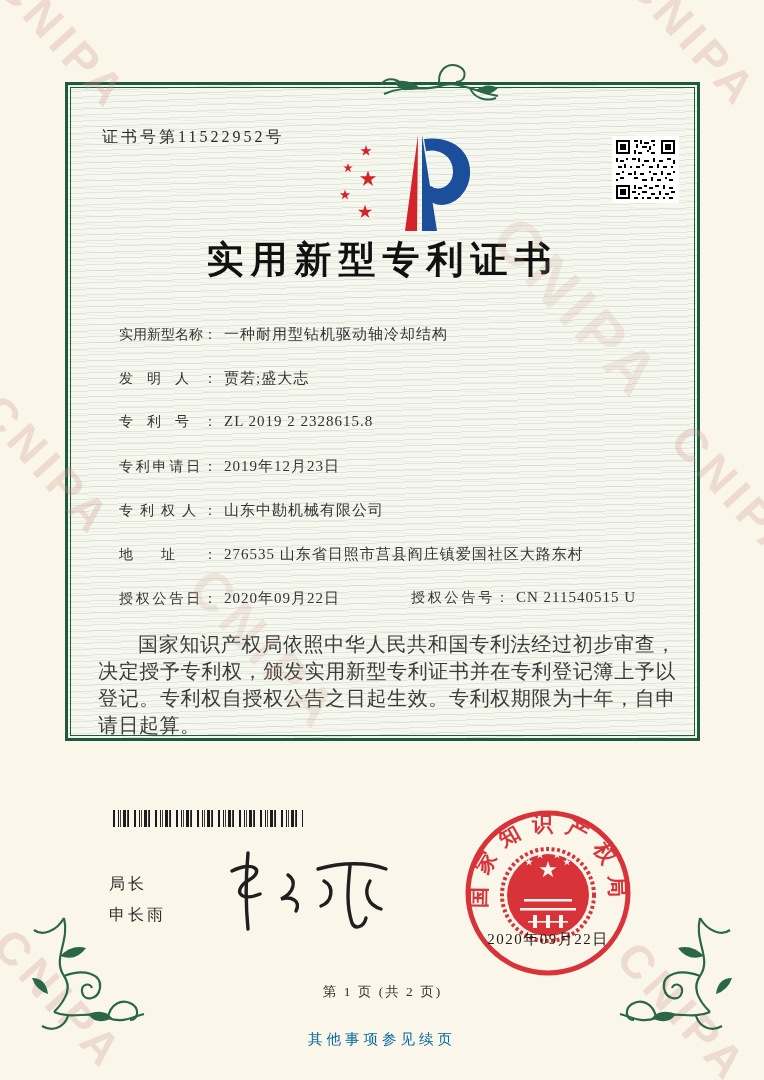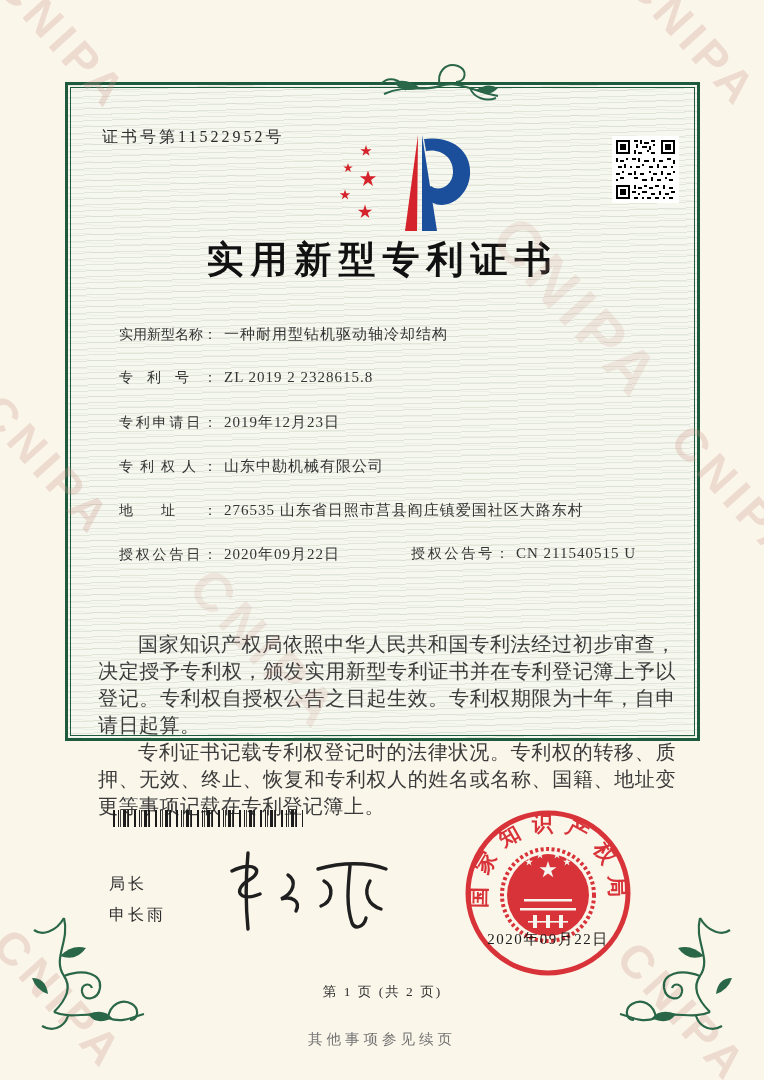--- a/index.html
+++ b/index.html
@@ -91,21 +91,21 @@
     text-align:center; font-size:15px; letter-spacing:1.5px; color:#1c1c1c;
   }
 
   .page-no {
     position:absolute; left:0; top:898px; width:100%;
     text-align:center; font-size:13.5px; letter-spacing:2px; color:#333;
   }
 
   .continuation {
     position:absolute; left:0; top:1030px; width:100%;
-    text-align:center; font-size:14.5px; letter-spacing:4px; color:#737373;
+    text-align:center; font-size:14.5px; letter-spacing:4px; color:#0369a1;
     z-index:2;
   }
 
   .flourish { position:absolute; z-index:4; pointer-events:none; }
   .fl-top { left:378px; top:56px; width:122px; height:52px; }
   .fl-bl  { left:28px;  top:916px; width:118px; height:122px; }
   .fl-br  { left:618px; top:916px; width:118px; height:122px; transform:scaleX(-1); }
 </style>
 </head>
 <body>
@@ -155,20 +155,23 @@
       </svg>
     </div>
 
     <div class="title">实用新型专利证书</div>
 
     <div class="fields">
       <div class="frow">
         <span class="flabel">实用新型名称：</span><span class="fvalue">一种耐用型钻机驱动轴冷却结构</span>
       </div>
       <div class="frow">
+        <span class="flabel">发明人：</span><span class="fvalue">贾若;盛大志</span>
+      </div>
+      <div class="frow">
         <span class="flabel">专利号：</span><span class="fvalue">ZL 2019 2 2328615.8</span>
       </div>
       <div class="frow">
         <span class="flabel">专利申请日：</span><span class="fvalue">2019年12月23日</span>
       </div>
       <div class="frow">
         <span class="flabel">专利权人：</span><span class="fvalue">山东中勘机械有限公司</span>
       </div>
       <div class="frow">
         <span class="flabel">地址：</span><span class="fvalue">276535 山东省日照市莒县阎庄镇爱国社区大路东村</span>
@@ -178,21 +181,20 @@
           <span class="flabel">授权公告日：</span><span class="fvalue">2020年09月22日</span>
         </span>
         <span>
           <span class="flabel">授权公告号：</span><span class="fvalue">CN 211540515 U</span>
         </span>
       </div>
     </div>
 
     <div class="body-text">
       <p>国家知识产权局依照中华人民共和国专利法经过初步审查，决定授予专利权，颁发实用新型专利证书并在专利登记簿上予以登记。专利权自授权公告之日起生效。专利权期限为十年，自申请日起算。</p>
-      <p>专利证书记载专利权登记时的法律状况。专利权的转移、质押、无效、终止、恢复和专利权人的姓名或名称、国籍、地址变更等事项记载在专利登记簿上。</p>
     </div>
 
     <div class="barcode"></div>
 
     <div class="officer">
       <div>局长</div>
       <div>申长雨</div>
     </div>
 
     <div class="signature">

